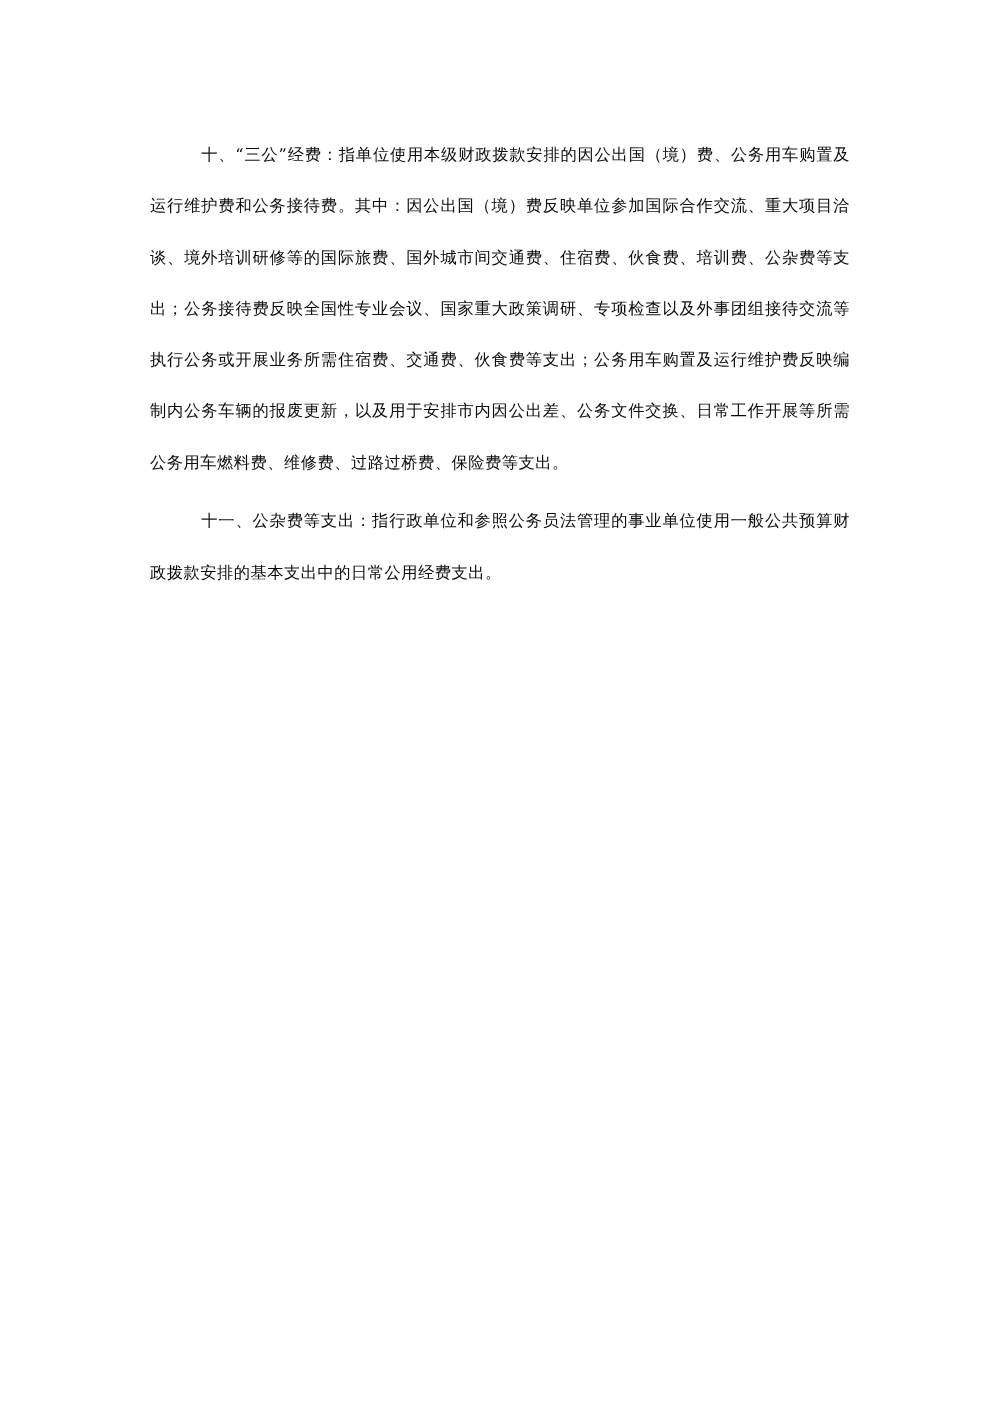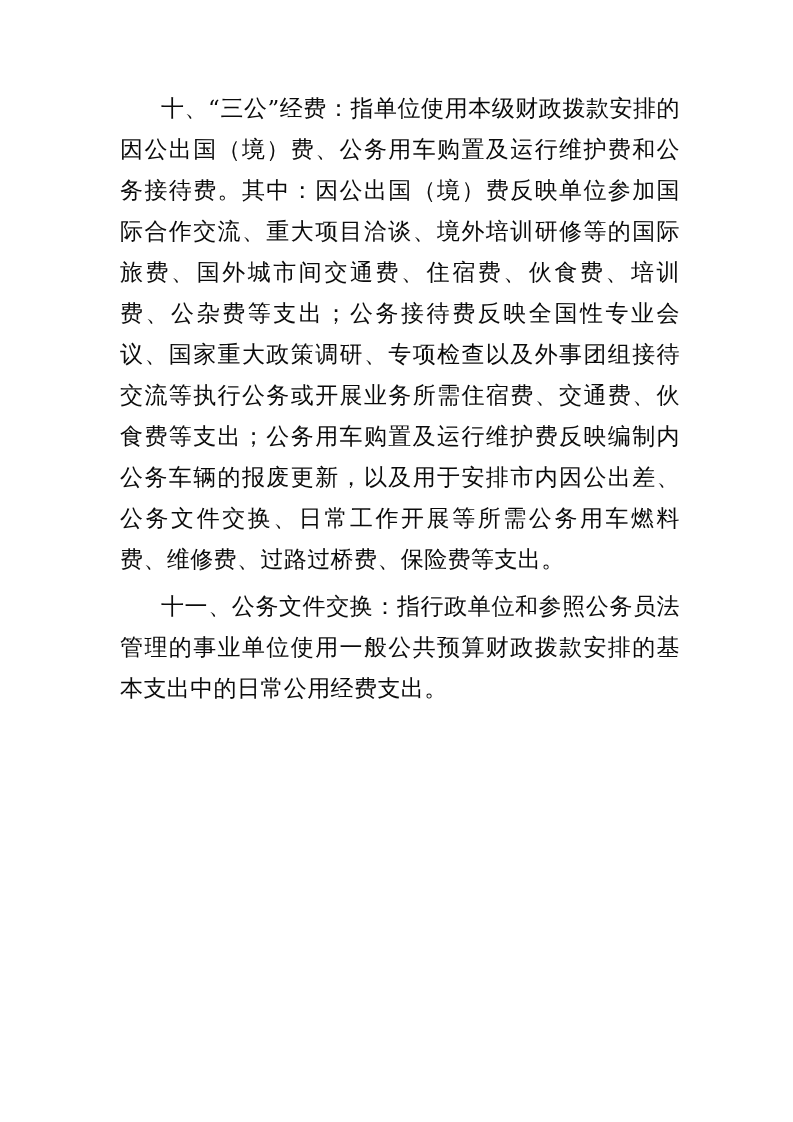--- a/index.html
+++ b/index.html
@@ -19,35 +19,35 @@
     background: #ffffff;
     box-sizing: border-box;
   }
   .content {
     position: absolute;
     left: 120px;
     top: 88px;
     width: 560px;
   }
   .para {
-    margin: 0 0 0 0;
-    font-size: 23px;
+    margin: 16px 0 0 0;
+    font-size: 13px;
     line-height: 41px;
     color: #0b0b0b;
     text-align: justify;
     text-justify: inter-ideograph;
     text-indent: 41px;
     letter-spacing: 0.4px;
     font-family: "DejaVu Serif", serif;
   }
   .para + .para {
     margin-top: 6px;
   }
 </style>
 </head>
 <body>
 
 <div class="page">
   <div class="content">
     <p class="para">十、“三公”经费：指单位使用本级财政拨款安排的因公出国（境）费、公务用车购置及运行维护费和公务接待费。其中：因公出国（境）费反映单位参加国际合作交流、重大项目洽谈、境外培训研修等的国际旅费、国外城市间交通费、住宿费、伙食费、培训费、公杂费等支出；公务接待费反映全国性专业会议、国家重大政策调研、专项检查以及外事团组接待交流等执行公务或开展业务所需住宿费、交通费、伙食费等支出；公务用车购置及运行维护费反映编制内公务车辆的报废更新，以及用于安排市内因公出差、公务文件交换、日常工作开展等所需公务用车燃料费、维修费、过路过桥费、保险费等支出。</p>
-    <p class="para">十一、公务文件交换：指行政单位和参照公务员法管理的事业单位使用一般公共预算财政拨款安排的基本支出中的日常公用经费支出。</p>
+    <p class="para">十一、公杂费等支出：指行政单位和参照公务员法管理的事业单位使用一般公共预算财政拨款安排的基本支出中的日常公用经费支出。</p>
   </div>
 </div>
 
 </body></html>

